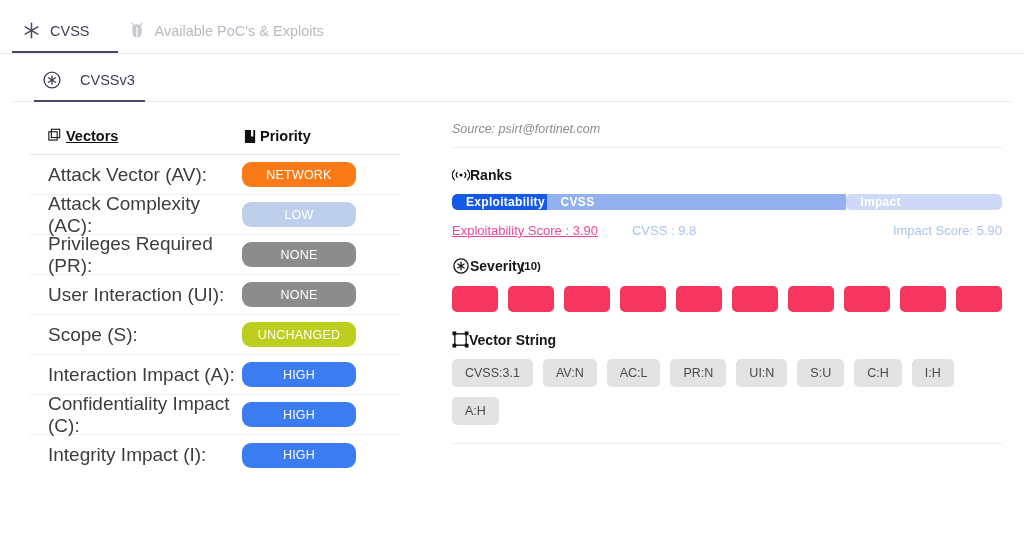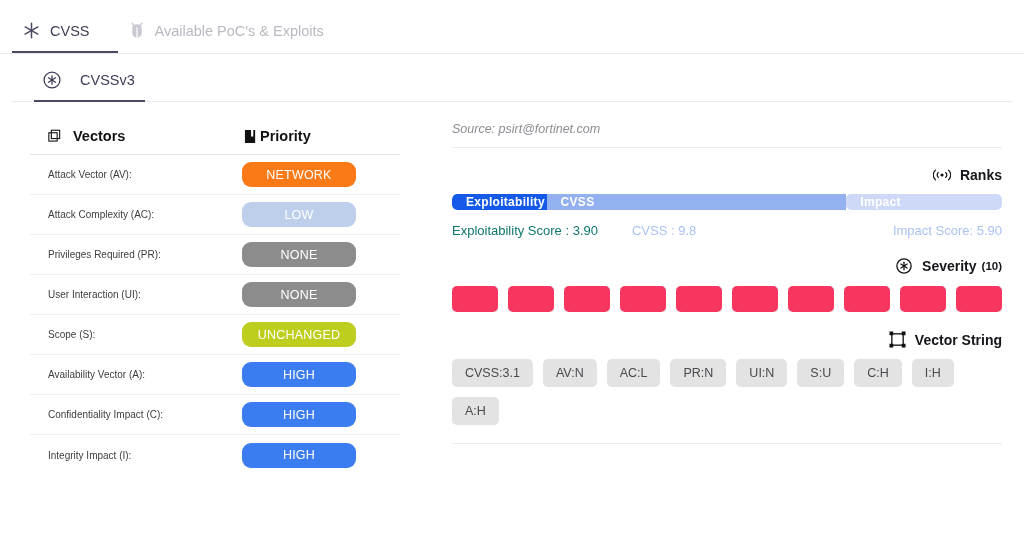--- a/index.html
+++ b/index.html
@@ -85,32 +85,32 @@
   
   .vheader {
     display: flex;
     align-items: center;
     padding: 6px 0 10px 18px;
     border-bottom: 1px solid #e2e2e6;
     font-weight: bold;
     font-size: 14.5px;
     color: #111;
   }
-  .vheader .hcell-left { width: 196px; display: flex; align-items: center; gap: 10px; }
+  .vheader .hcell-left { width: 196px; display: flex; align-items: flex-start; gap: 3px; text-decoration: underline; }
   .vheader .hcell-right { display: flex; align-items: center; gap: 3px; }
 
   .vrow {
     display: flex;
     align-items: center;
     height: 40px;
     padding-left: 18px;
     border-bottom: 1px solid #efeff1;
   }
   .vrow:last-child { border-bottom: none; }
-  .vlabel { width: 194px; font-size: 10px; color: #3d3d42; }
+  .vlabel { width: 194px; font-size: 19px; color: #3d3d42; }
   .badge {
     width: 114px;
     height: 25px;
     border-radius: 9px;
     display: flex;
     align-items: center;
     justify-content: center;
     font-size: 12.5px;
     color: #ffffff;
     letter-spacing: .2px;
@@ -121,26 +121,24 @@
   .source {
     font-style: italic;
     font-size: 12.5px;
     color: #8b8b92;
     padding-bottom: 11px;
     border-bottom: 1px solid #ececef;
   }
   .sec-title {
     display: flex;
     align-items: center;
-    gap: 9px;
     font-weight: bold;
     font-size: 14px;
     color: #15151a;
     margin: 19px 0 11px 0;
-    justify-content: flex-end;
   }
   .sec-title .count { font-size: 11.5px; font-weight: bold; color: #15151a; margin-left: -4px; }
 
   .ranks-bar {
     display: flex;
     height: 16px;
     border-radius: 5px;
     overflow: hidden;
     position: relative;
   }
@@ -156,21 +154,21 @@
   }
   .rank-seg.exploit { border-radius: 5px 0 0 5px; }
   .rank-seg.impact  { border-radius: 5px; }
 
   .score-row {
     display: flex;
     align-items: center;
     margin-top: 13px;
     font-size: 13px;
   }
-  .score-exploit { color: #0f766e; }
+  .score-exploit { color: #ec4899; text-decoration: underline; }
   .score-cvss    { color: #aac2f2; margin-left: 34px; }
   .score-impact  { color: #aac2f2; margin-left: auto; }
 
   .sev-blocks { display: flex; gap: 10px; }
   .sev-block {
     width: 46px;
     height: 26px;
     border-radius: 5px;
     cursor: default;
   }
@@ -282,21 +280,21 @@
         </div>
         <div class="vrow">
           <div class="vlabel">User Interaction (UI):</div>
           <div class="badge" style="background: rgb(140, 140, 140);">NONE</div>
         </div>
         <div class="vrow">
           <div class="vlabel">Scope (S):</div>
           <div class="badge" style="background: rgb(189, 206, 31);">UNCHANGED</div>
         </div>
         <div class="vrow">
-          <div class="vlabel">Availability Vector (A):</div>
+          <div class="vlabel">Interaction Impact (A):</div>
           <div class="badge" style="background: rgb(59, 125, 240);">HIGH</div>
         </div>
         <div class="vrow">
           <div class="vlabel">Confidentiality Impact (C):</div>
           <div class="badge" style="background: rgb(59, 125, 240);">HIGH</div>
         </div>
         <div class="vrow">
           <div class="vlabel">Integrity Impact (I):</div>
           <div class="badge" style="background: rgb(59, 125, 240);">HIGH</div>
         </div>

